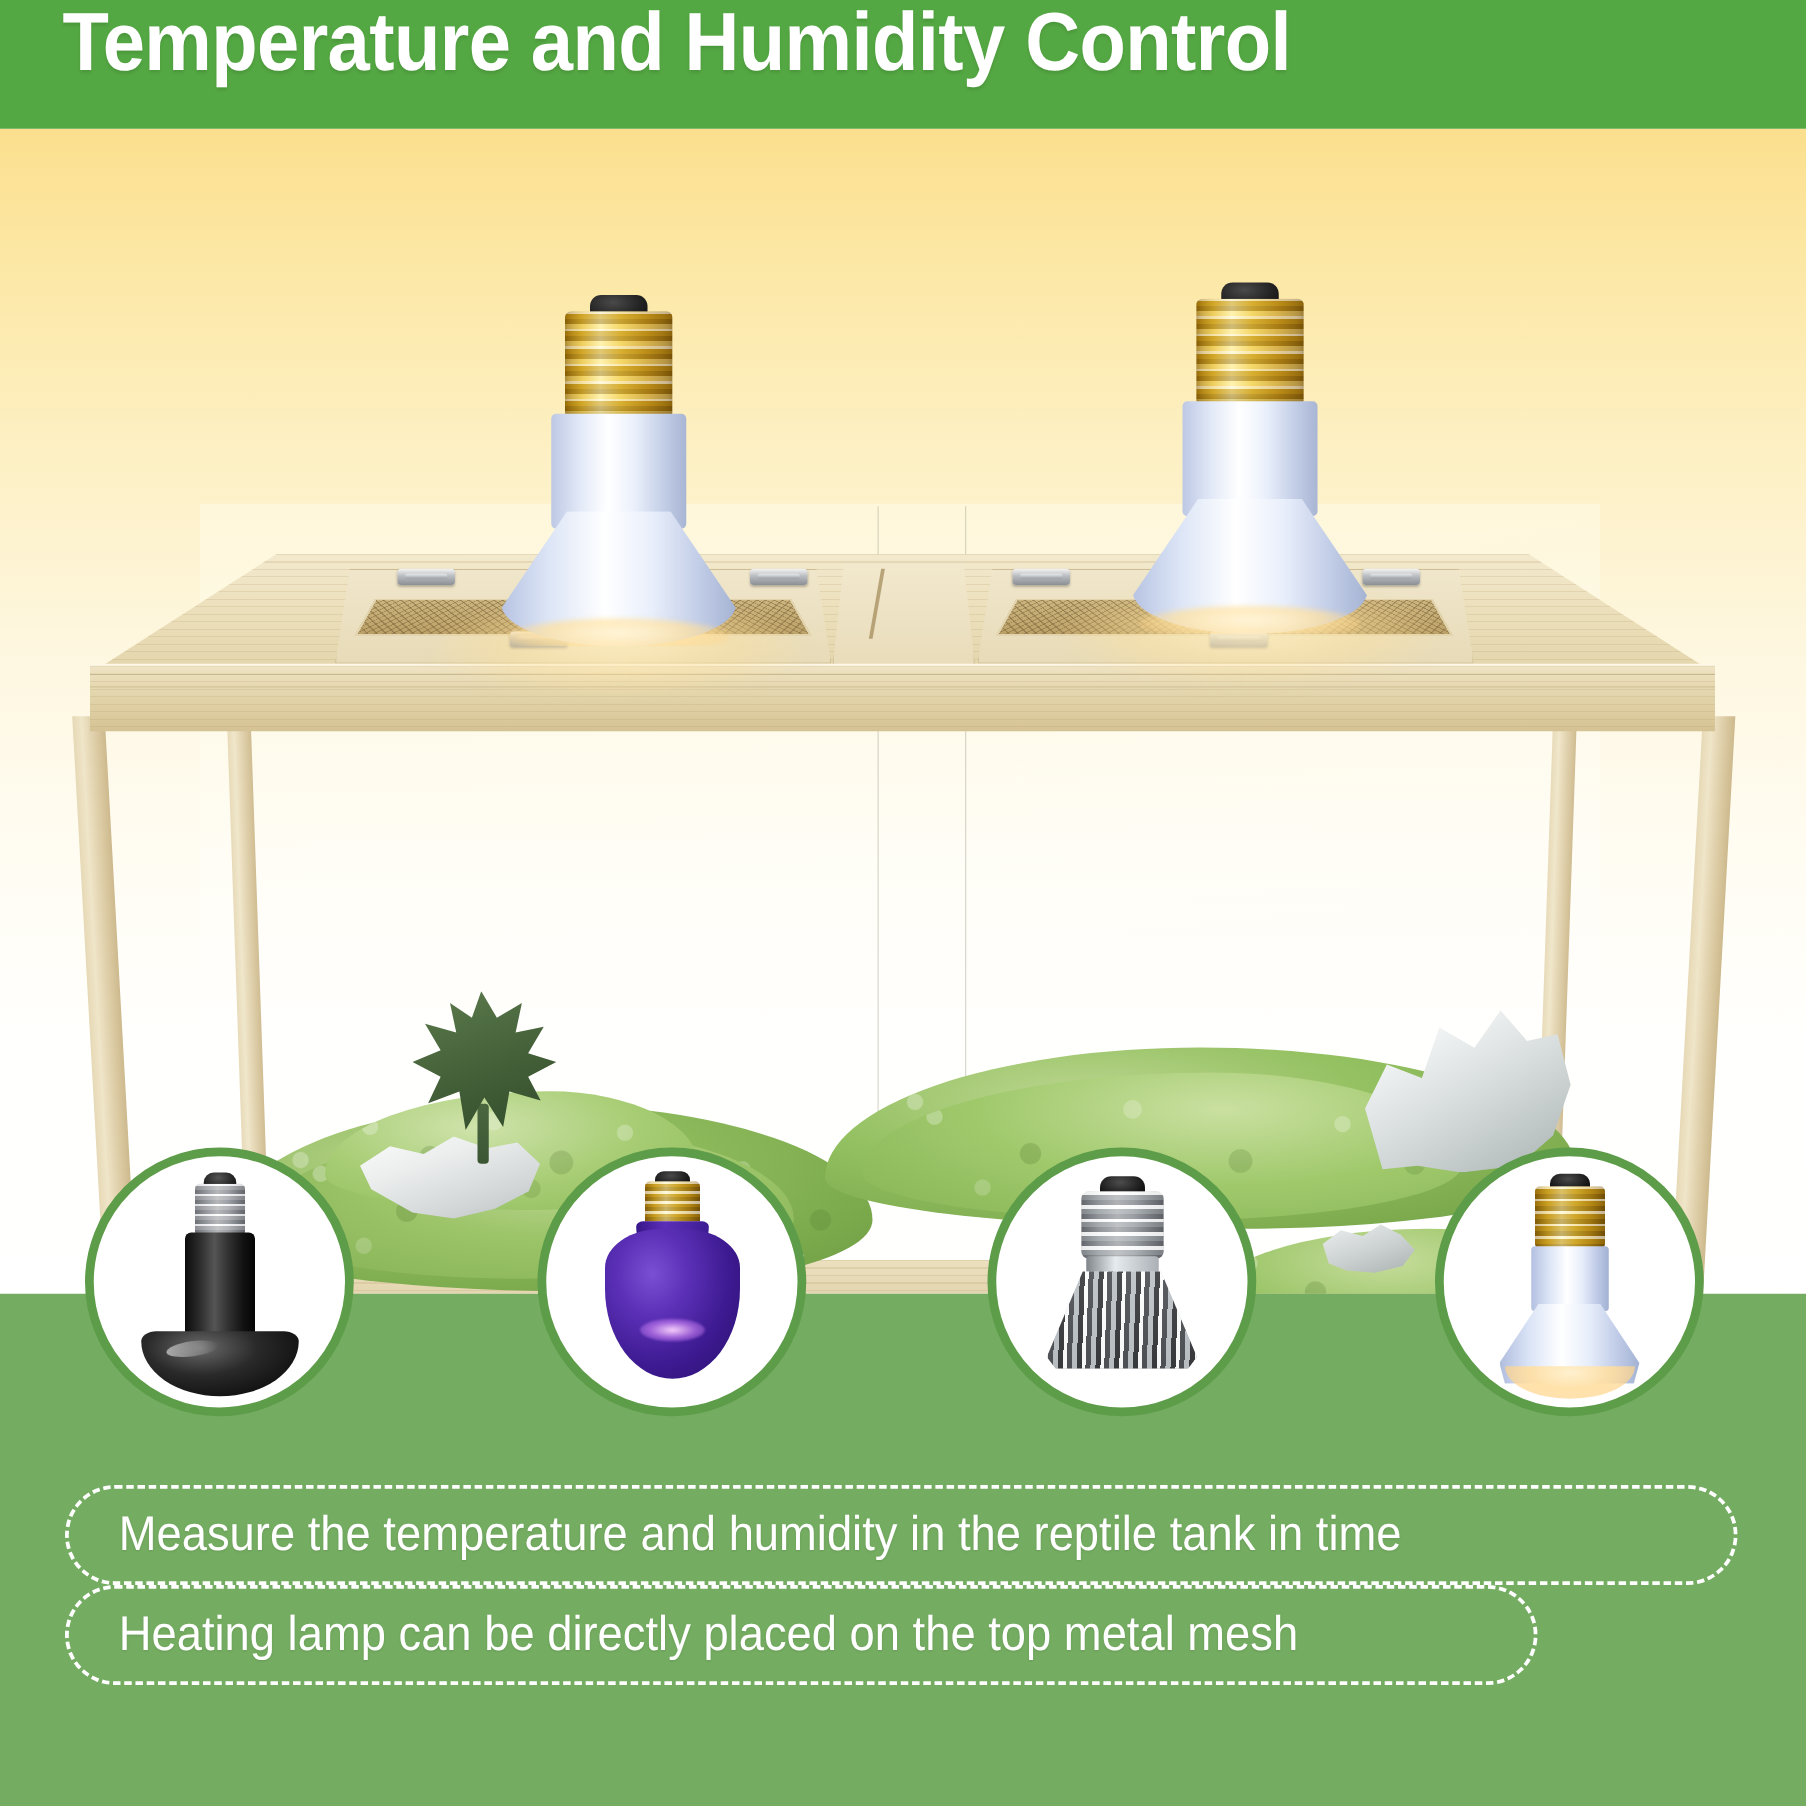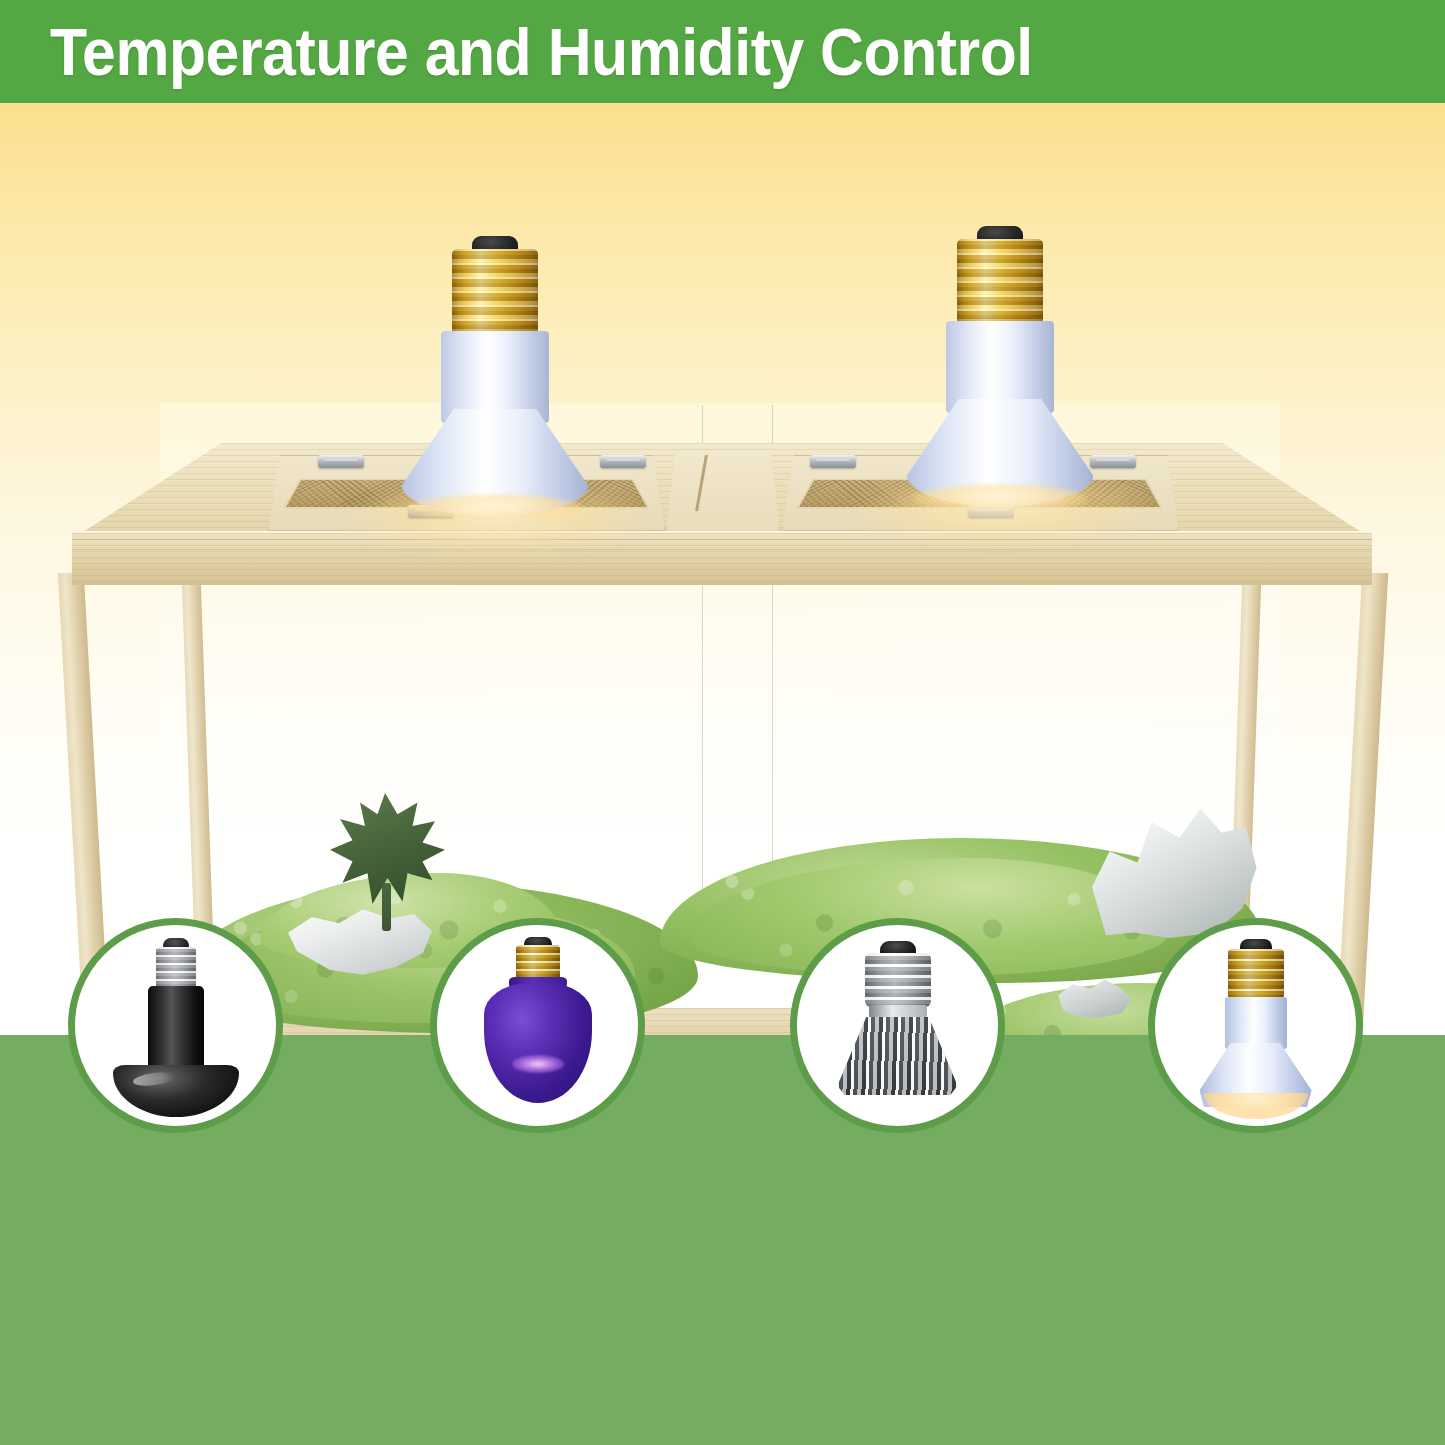--- a/index.html
+++ b/index.html
@@ -7,21 +7,21 @@
     width:1445px;height:1445px;overflow:hidden;
     font-family:"Liberation Sans", sans-serif;
     background:#ffffff;
   }
   .stage{position:relative;width:1445px;height:1445px;overflow:hidden;background:#fff;}
 
   
   .header{
     position:absolute;left:0;top:0;width:1445px;height:103px;
     background:#54a843;
-    display:flex;align-items:center;
+    display:flex;
     z-index:40;
   }
   .header-title{
     font-family:"Liberation Sans", sans-serif;
     font-weight:700;
     font-size:66px;
     line-height:1;
     color:#ffffff;
     letter-spacing:-0.5px;
     transform:scaleX(0.92);
@@ -578,15 +578,21 @@
     <div class="thumb t4">
       <div class="r6-tip"></div>
       <div class="r6-base"></div>
       <div class="r6-neck"></div>
       <div class="r6-bell"></div>
       <div class="r6-glow"></div>
     </div>
 
   </div>
 
+  <div class="pill pill-1">
+    <span>Measure the temperature and humidity in the reptile tank in time</span>
+  </div>
+  <div class="pill pill-2">
+    <span>Heating lamp can be directly placed on the top metal mesh</span>
+  </div>
 
 
 </div>
 
 </body></html>

